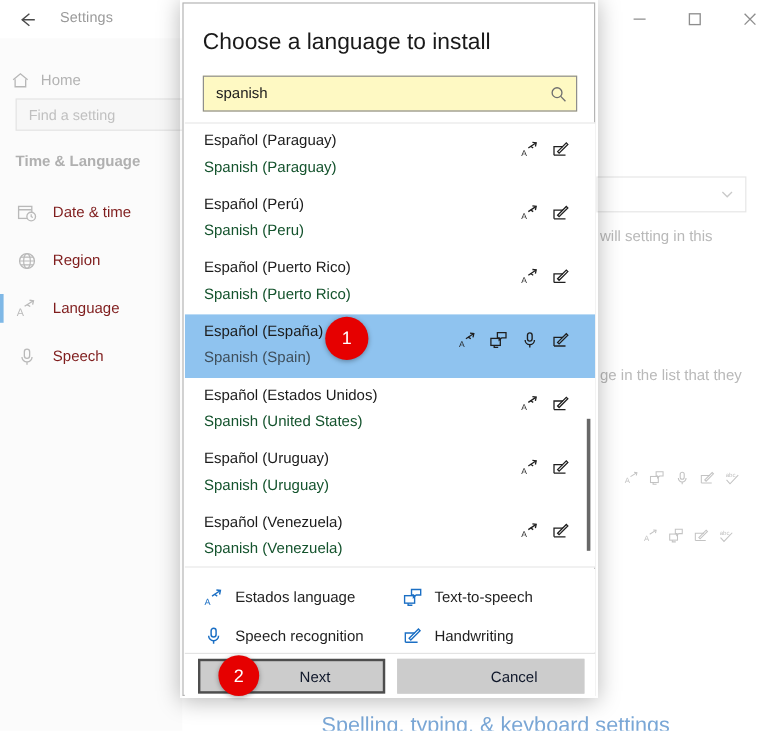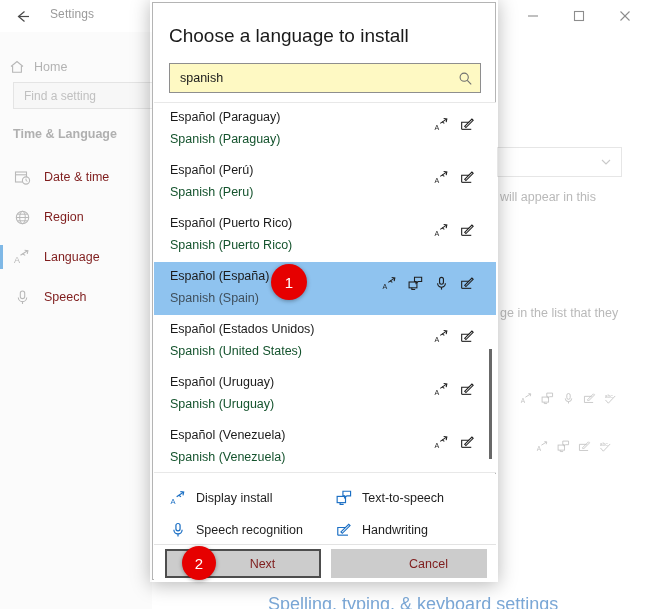--- a/index.html
+++ b/index.html
@@ -296,21 +296,21 @@
     background: #fff;
   }
   .btn {
     position: absolute;
     top: 4px;
     height: 29px;
     background: #cccccc;
     border: 1px solid #cccccc;
     display: flex; align-items: center; justify-content: center;
     font-size: 12.5px;
-    color: #7f1d1d;
+    color: #0f172a;
     font-family: "Liberation Sans", sans-serif;
     padding-left: 39px;
   }
   .btn-next {
     left: 11px;
     width: 156px;
     border: 2px solid #4d4d4d;
   }
   .btn-cancel {
     left: 177px;
@@ -445,21 +445,21 @@
     </div>
 
     <div class="content">
       <div class="bg-dropdown">
         <span class="chev">
           <svg width="14" height="14" viewBox="0 0 14 14">
               <path d="M3 5 L7 9 L11 5" fill="none" stroke="#c9c9c9" stroke-width="1.1"></path>
             </svg>
         </span>
       </div>
-      <div class="bg-text1">will appear in this</div>
+      <div class="bg-text1">will setting in this</div>
       <div class="bg-text2">ge in the list that they</div>
 
       <div class="bg-iconrow r1">
         <span>
           <svg width="13" height="13" viewBox="0 0 18 18">
               <text x="1" y="15" font-family="Liberation Sans, sans-serif" font-size="9" fill="#c3c3c3">A</text>
               <path d="M7.5 7.2 L14.5 2.8" stroke="#c3c3c3" stroke-width="1.2" fill="none"></path>
               <path d="M11.6 2.2 L14.9 2.6 L14.2 5.9" fill="none" stroke="#c3c3c3" stroke-width="1.2"></path>
             </svg>
         </span>
@@ -721,21 +721,21 @@
       <div class="legend-grid">
         <div class="legend-item">
           <span class="ic">
             <svg width="16" height="16" viewBox="0 0 18 18">
                 <text x="0.5" y="15.5" font-family="Liberation Sans, sans-serif" font-size="8.5" fill="#1b6fc4">A</text>
                 <path d="M7.5 7.6 L15 2.6" stroke="#1b6fc4" stroke-width="1.3" fill="none"></path>
                 <path d="M11.6 1.9 L15.4 2.3 L14.6 6.1" fill="none" stroke="#1b6fc4" stroke-width="1.3"></path>
                 <line x1="9.8" y1="5.9" x2="12.4" y2="7.6" stroke="#1b6fc4" stroke-width="1.3"></line>
               </svg>
           </span>
-          <span class="lb">Display install</span>
+          <span class="lb">Estados language</span>
         </div>
 
         <div class="legend-item">
           <span class="ic">
             <svg width="16" height="16" viewBox="0 0 18 18">
                 <rect x="1.3" y="7.2" width="9.4" height="7" fill="none" stroke="#1b6fc4" stroke-width="1.3"></rect>
                 <path d="M4.6 14.2 L4.6 16.2 L8.6 16.2" fill="none" stroke="#1b6fc4" stroke-width="1.3"></path>
                 <path d="M7.8 1.4 h8.6 v5.2 h-4.2 l-2.6 2.2 v-2.2 H7.8 z" fill="none" stroke="#1b6fc4" stroke-width="1.3"></path>
               </svg>
           </span>

